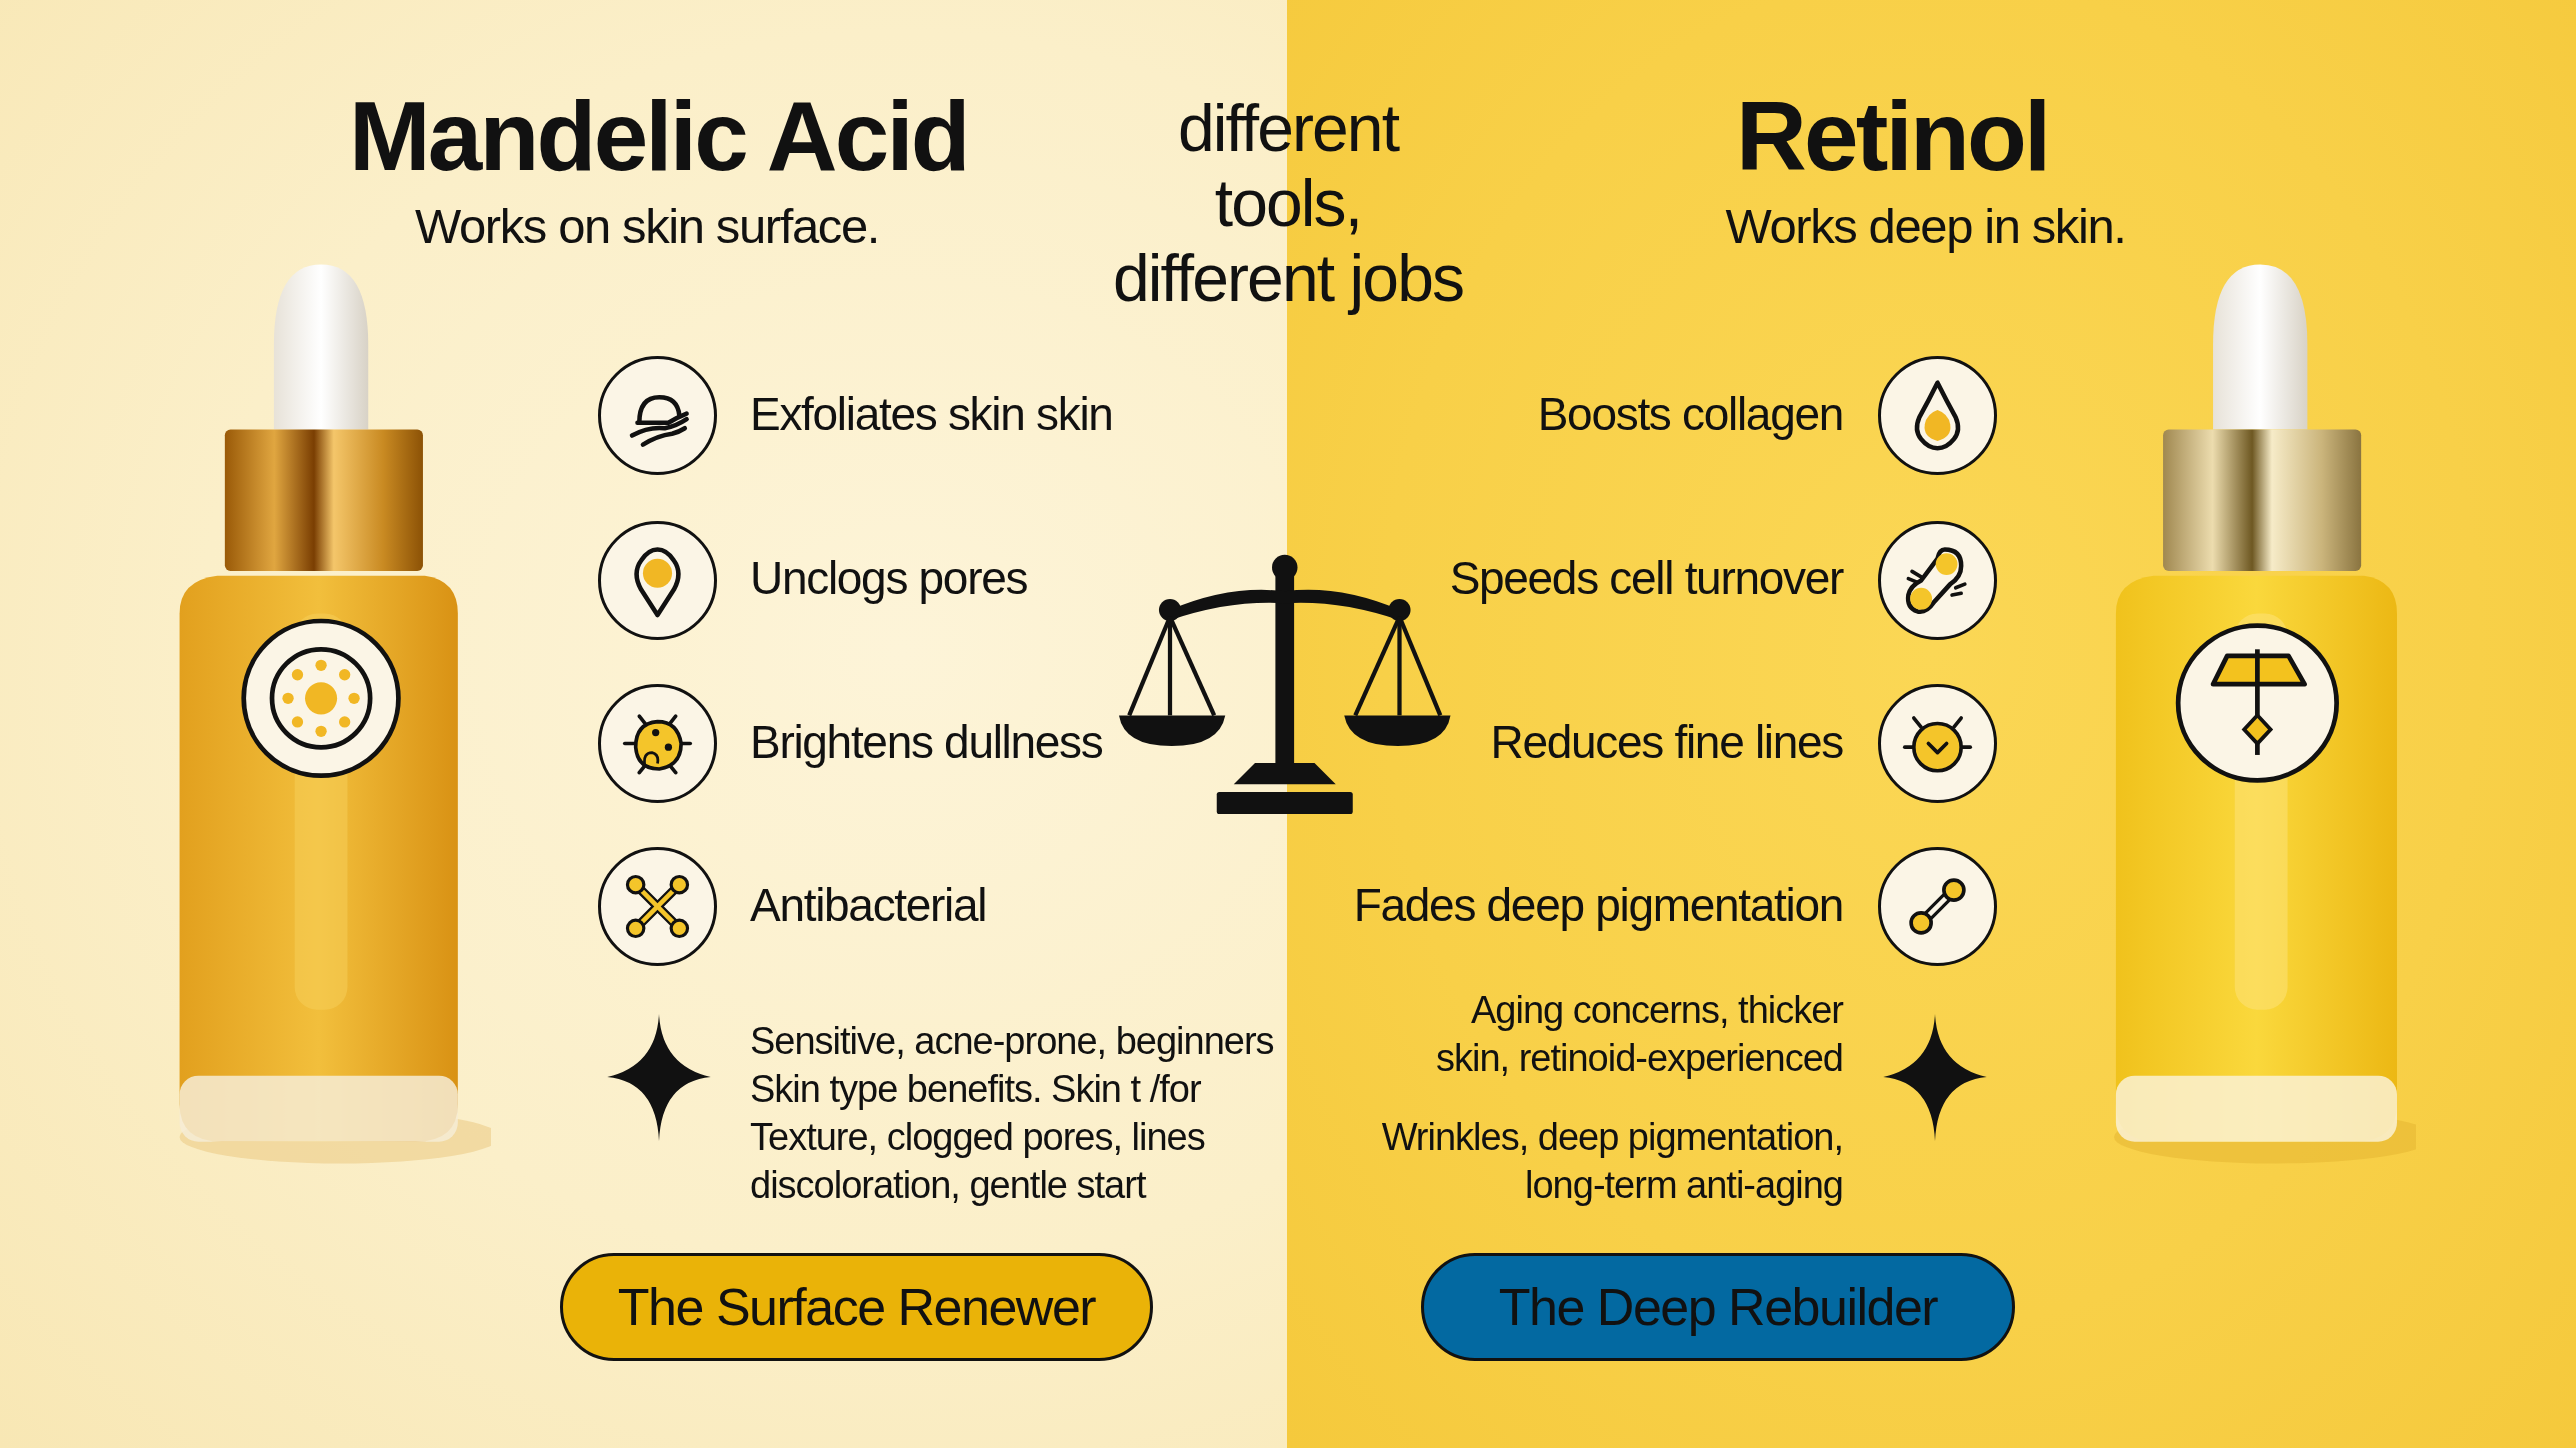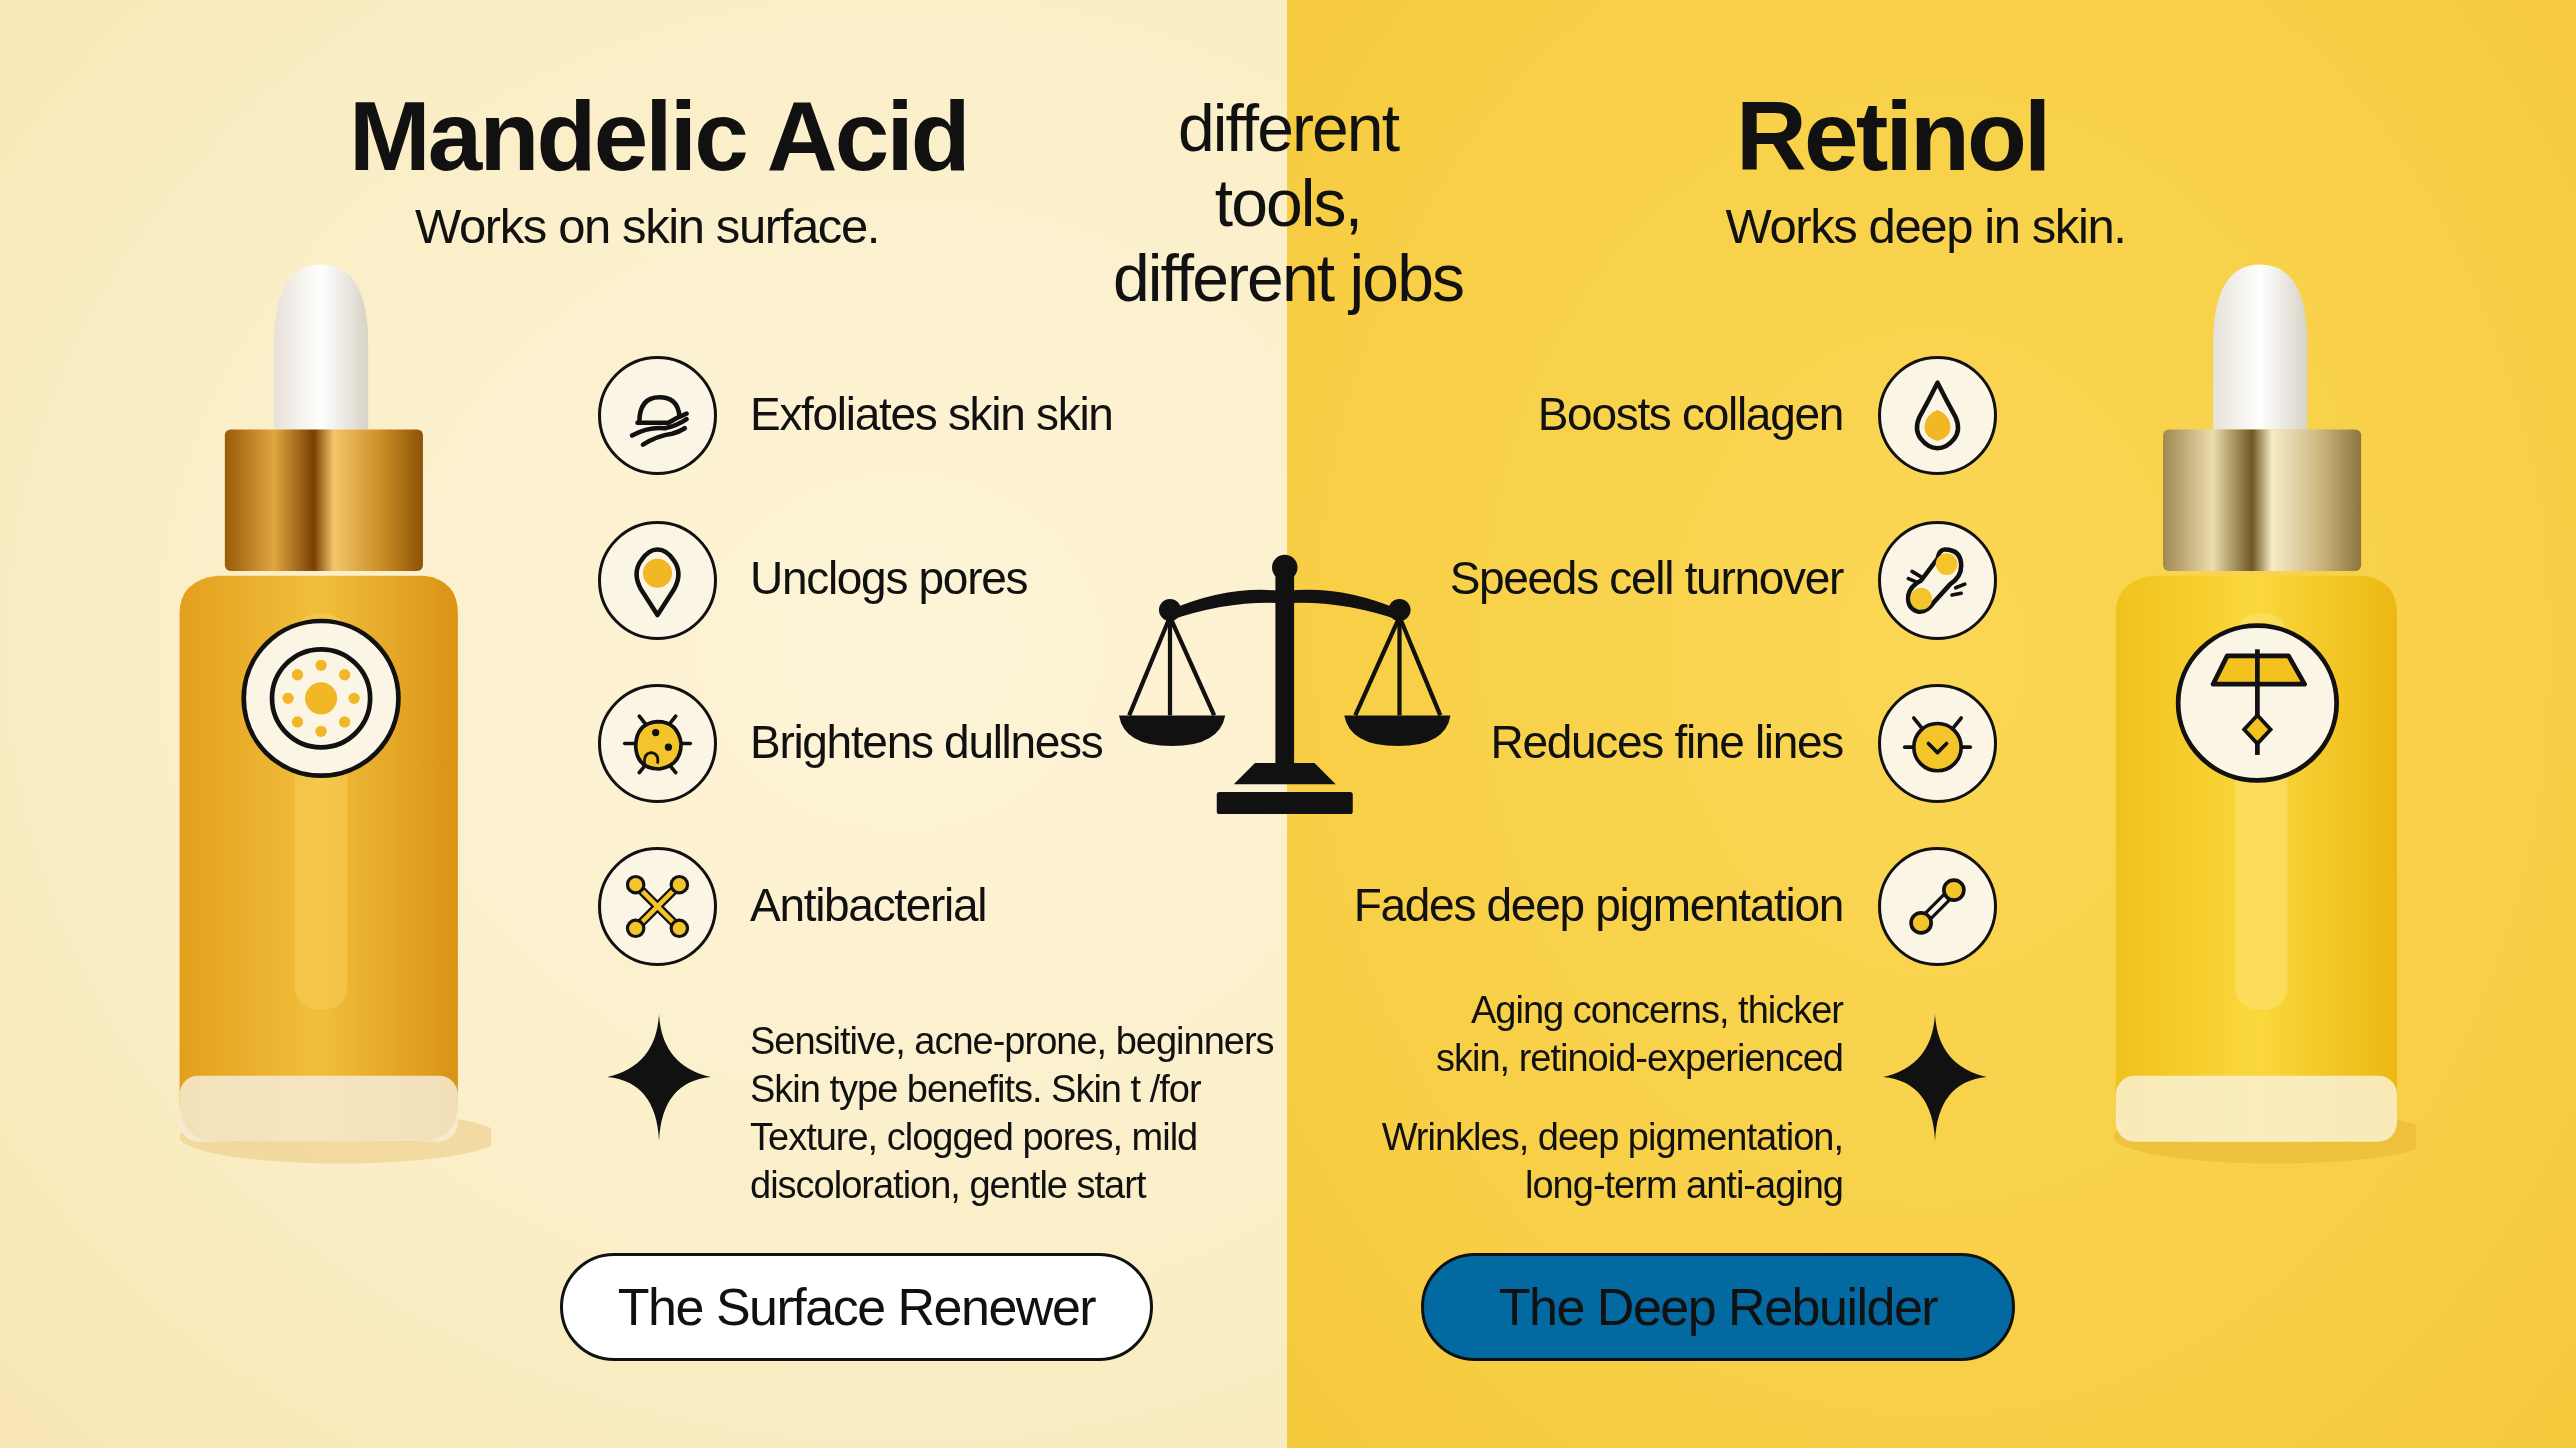--- a/index.html
+++ b/index.html
@@ -34,21 +34,21 @@
     display: flex; align-items: center; justify-content: center;
   }
   .icon-circle svg { width: 91px; height: 91px; }
   .note { font-size: 38px; letter-spacing: -1px; line-height: 48px; white-space: nowrap; }
   .note-right { text-align: right; }
   .pill {
     position: absolute; height: 108px; border-radius: 54px; border: 3.8px solid #111;
     display: flex; align-items: center; justify-content: center;
     font-size: 52px; letter-spacing: -1.5px; white-space: nowrap; cursor: pointer;
   }
-  .pill-left { background: #ffffff; }
+  .pill-left { background: #eab308; }
   .pill-right { background: #0369a1; }
   .sparkle { position: absolute; width: 104px; height: 127px; }
 
   
   .bottle { position: absolute; width: 302px; height: 906px; }
 </style>
 </head>
 <body>
 
 <div class="bg-left"></div>
@@ -203,21 +203,21 @@
   </svg>
 </div>
 <div class="abs feat-text" style="left:750px; top:882px;">Antibacterial</div>
 
 <svg class="sparkle" viewBox="0 0 110 135" style="left:607px; top:1014px;">
   <path d="M55 0 Q58 55 110 67 Q58 72 55 135 Q52 72 0 67 Q52 55 55 0 Z" fill="#111"></path>
 </svg>
 <div class="abs note" style="left:750px; top:1017px;">
   <div>Sensitive, acne-prone, beginners</div>
   <div>Skin type benefits. Skin t /for</div>
-  <div>Texture, clogged pores, mild</div>
+  <div>Texture, clogged pores, lines</div>
   <div>discoloration, gentle start</div>
 </div>
 
 <svg class="abs" viewBox="0 0 400 340" style="left:1119px; top:542px; width:340px; height:289px;">
   <g fill="#111">
     <circle cx="195" cy="30" r="15"></circle>
     <rect x="184" y="40" width="22" height="230"></rect>
     <path d="M60 80 Q130 50 195 58 Q260 50 330 80 L330 92 Q260 68 195 72 Q130 68 60 92 Z"></path>
     <circle cx="60" cy="80" r="13"></circle>
       <circle cx="330" cy="80" r="13"></circle>

